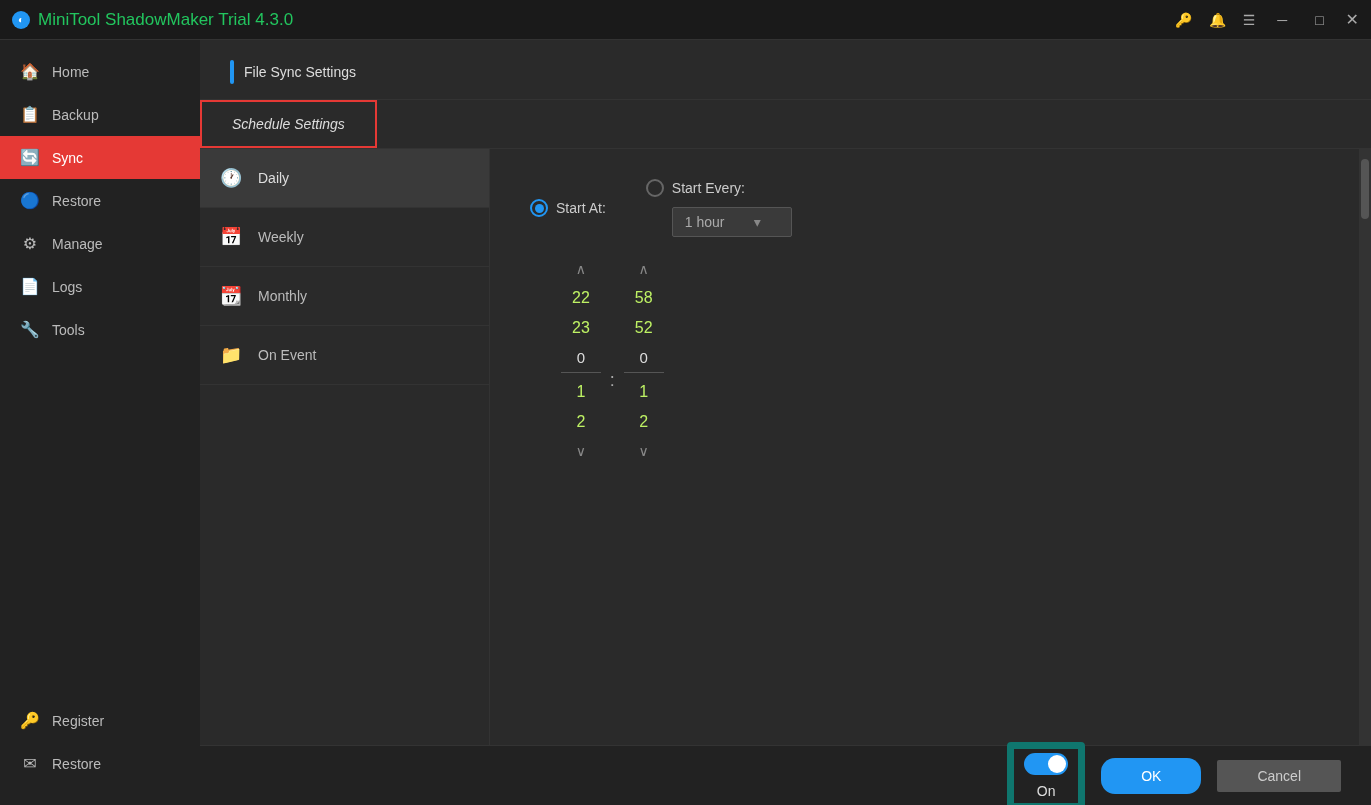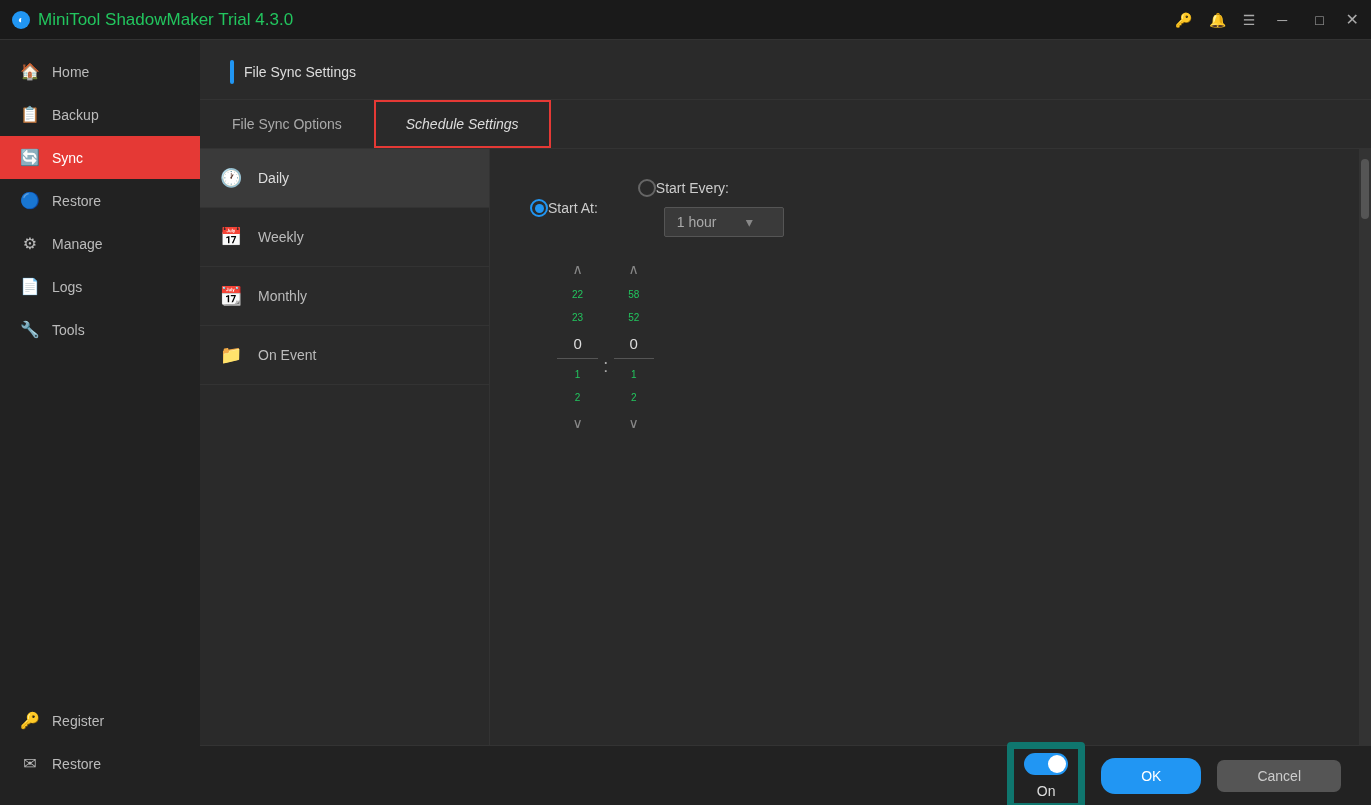--- a/index.html
+++ b/index.html
@@ -182,20 +182,21 @@
 
     .radio-row {
       display: flex;
       align-items: center;
       gap: 40px;
       margin-bottom: 20px;
     }
     .radio-option {
       display: flex;
       align-items: center;
+      gap: 8px;
       cursor: pointer;
       font-size: 14px;
       color: #ccc;
     }
     .radio-circle {
       width: 18px;
       height: 18px;
       border-radius: 50%;
       border: 2px solid #666;
       display: flex;
@@ -226,22 +227,22 @@
       align-items: center;
       gap: 4px;
     }
     .time-arrow {
       color: #888;
       font-size: 14px;
       cursor: pointer;
       padding: 4px 16px;
     }
     .time-number {
-      font-size: 10px;
-      color: #22c55e;
+      font-size: 16px;
+      color: #bef264;
       padding: 4px 16px;
     }
     .time-number.current {
       color: #ddd;
       font-size: 15px;
       border-bottom: 1px solid #555;
       padding-bottom: 6px;
       margin-bottom: 2px;
     }
     .time-colon {
@@ -319,21 +320,21 @@
       cursor: pointer;
       border-radius: 14px;
     }
     .btn-cancel {
       background: #555;
       color: #ccc;
       border: none;
       padding: 8px 40px;
       font-size: 14px;
       cursor: pointer;
-      border-radius: 7px;
+      border-radius: 2px;
     }
 
     
     .scrollbar-area {
       width: 12px;
       background: #333;
       position: relative;
     }
     .scrollbar-thumb {
       width: 8px;
@@ -408,23 +409,20 @@
   </div>
 
   <div class="content">
 
     <div class="page-header">
       <div class="page-header-bar"></div>
       <span class="page-title">File Sync Settings</span>
     </div>
 
     <div class="tabs-area">
-      <div class="tab">
-        <span>File Sync Options</span>
-      </div>
       <div class="tab active" style="border: 2px solid #e53935; color: #ddd;">
         <span>Schedule Settings</span>
       </div>
     </div>
 
     <div class="main-panel" style="flex: 1; overflow: hidden; display: flex;">
 
       <div class="options-list">
         <div class="option-item active">
           <span class="option-icon">🕐</span>

